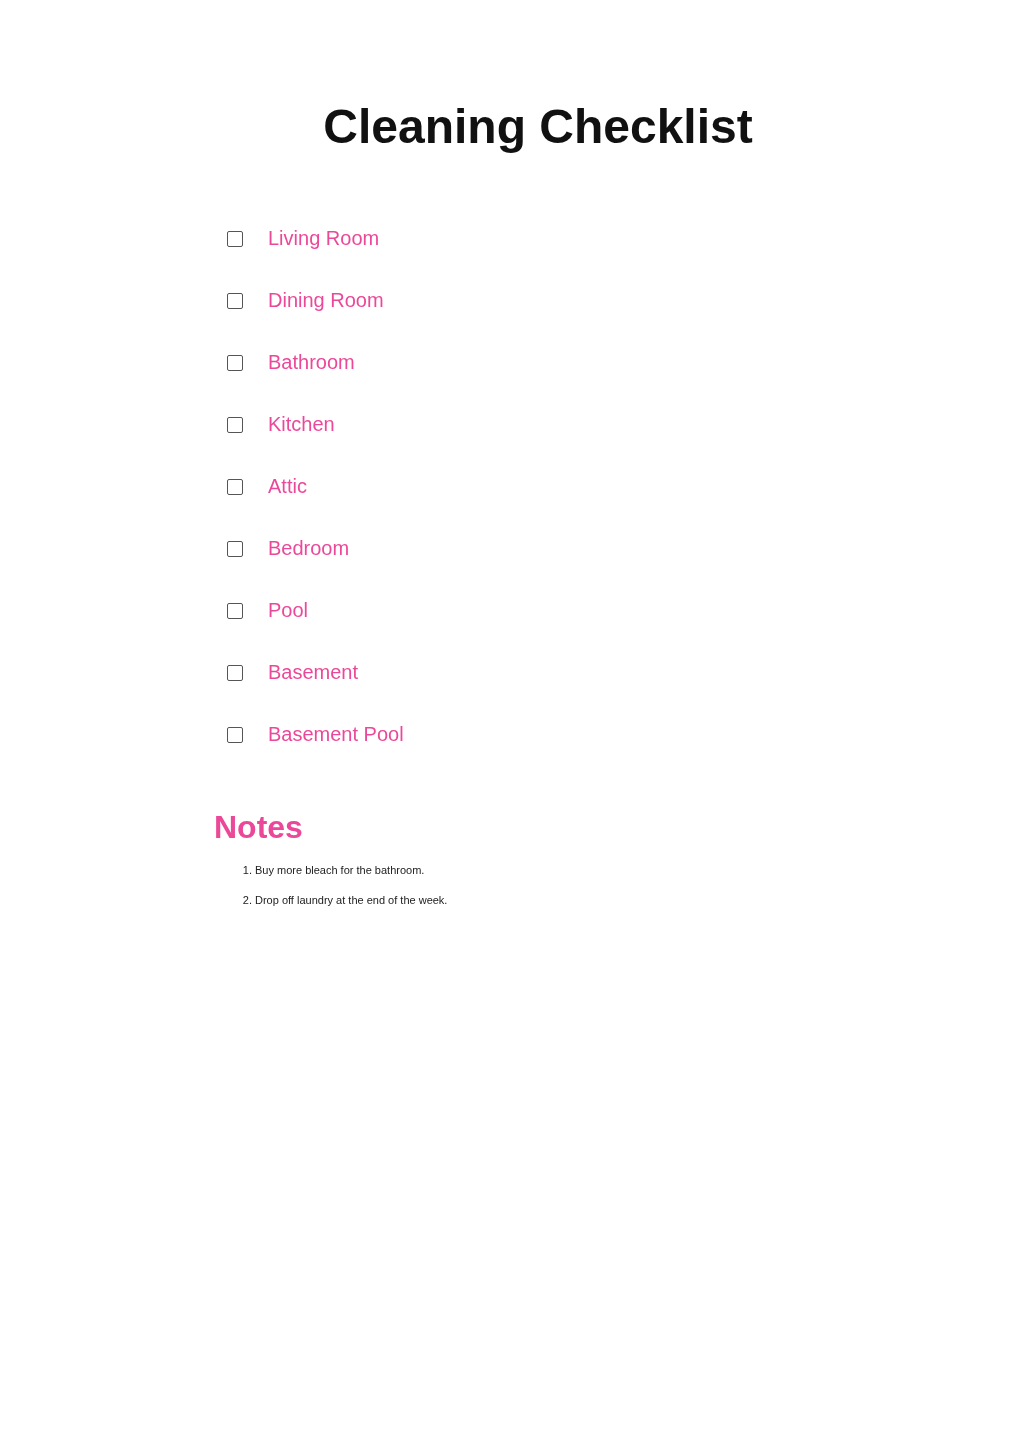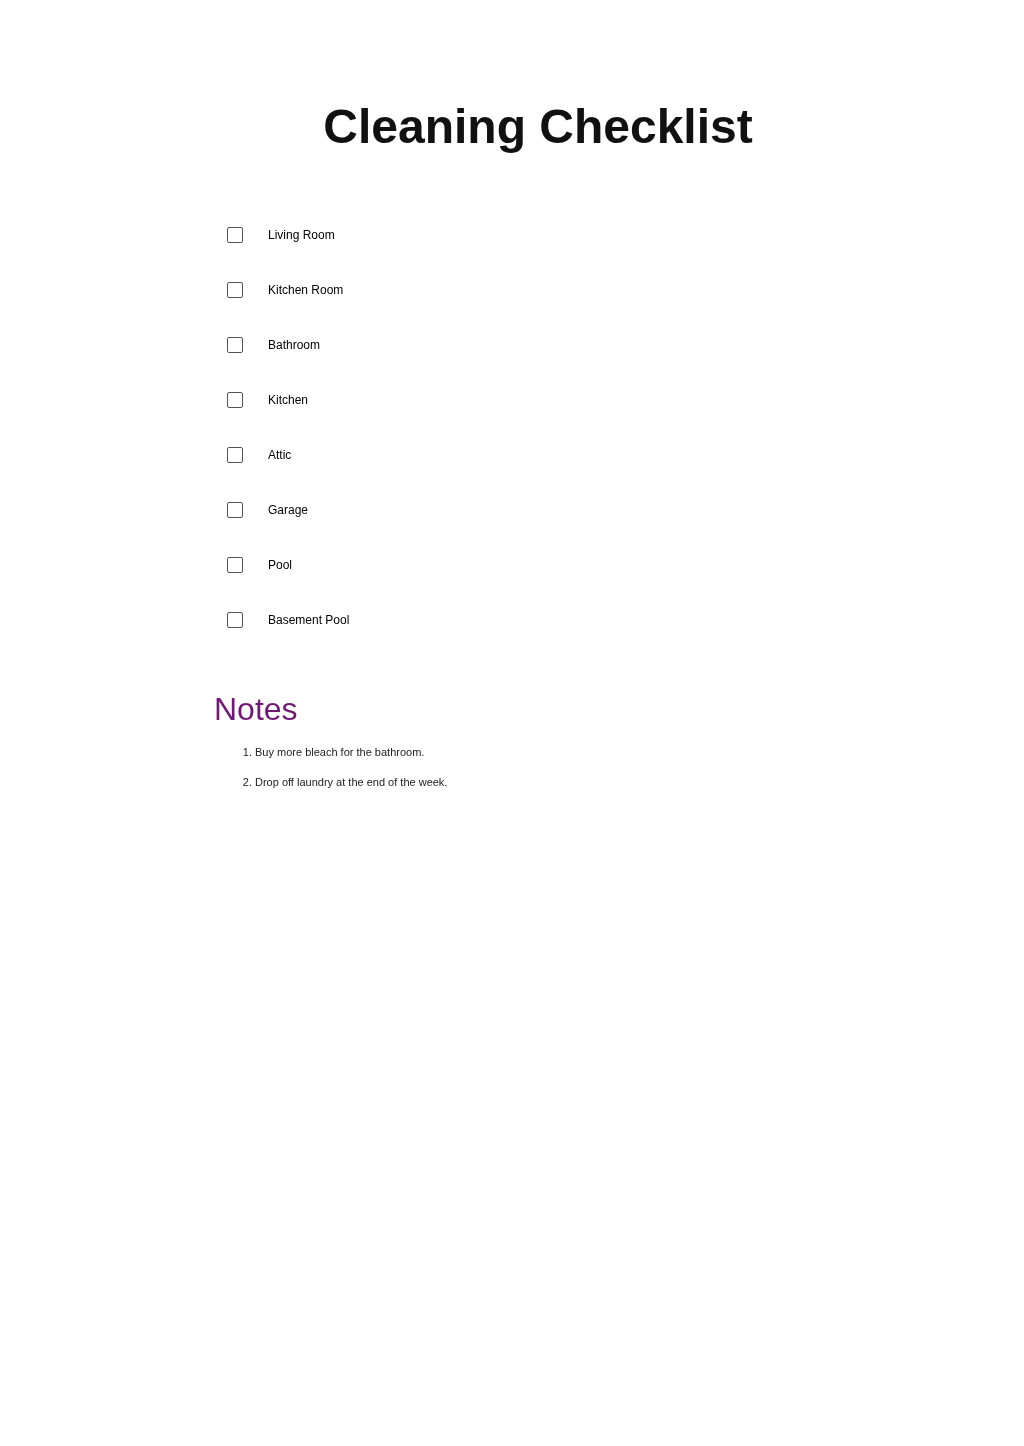--- a/index.html
+++ b/index.html
@@ -31,42 +31,42 @@
     }
 
     .checklist-section {
       margin-bottom: 50px;
     }
 
     .checklist-item {
       display: flex;
       align-items: center;
       margin-bottom: 12px;
-      font-size: 12px;
-      color: #000000;
+      font-size: 20px;
+      color: #ec4899;
     }
 
     .checklist-item .checkbox {
       width: 16px;
       height: 16px;
       border: 1.5px solid #555555;
       border-radius: 2px;
       margin-right: 12px;
       flex-shrink: 0;
       background: #ffffff;
     }
 
     .notes-section {
       margin-top: 20px;
     }
 
     .notes-title {
       font-size: 32px;
-      font-weight: normal;
-      color: #701a75;
+      font-weight: bold;
+      color: #ec4899;
       margin-bottom: 16px;
     }
 
     .notes-list {
       list-style: decimal;
       padding-left: 28px;
     }
 
     .notes-list li {
       font-size: 11px;
@@ -83,41 +83,45 @@
   <h1 class="page-title">Cleaning Checklist</h1>
 
   <div class="checklist-section">
 
   <div class="checklist-item">
         <div class="checkbox"></div>
         <span>Living Room</span>
       </div>
       <div class="checklist-item">
         <div class="checkbox"></div>
-        <span>Kitchen Room</span>
+        <span>Dining Room</span>
       </div>
       <div class="checklist-item">
         <div class="checkbox"></div>
         <span>Bathroom</span>
       </div>
       <div class="checklist-item">
         <div class="checkbox"></div>
         <span>Kitchen</span>
       </div>
       <div class="checklist-item">
         <div class="checkbox"></div>
         <span>Attic</span>
       </div>
       <div class="checklist-item">
         <div class="checkbox"></div>
-        <span>Garage</span>
+        <span>Bedroom</span>
       </div>
       <div class="checklist-item">
         <div class="checkbox"></div>
         <span>Pool</span>
+      </div>
+      <div class="checklist-item">
+        <div class="checkbox"></div>
+        <span>Basement</span>
       </div>
       <div class="checklist-item">
         <div class="checkbox"></div>
         <span>Basement Pool</span>
       </div>
     </div>
 
   <div class="notes-section">
     <h2 class="notes-title">Notes</h2>
     <ol class="notes-list">

